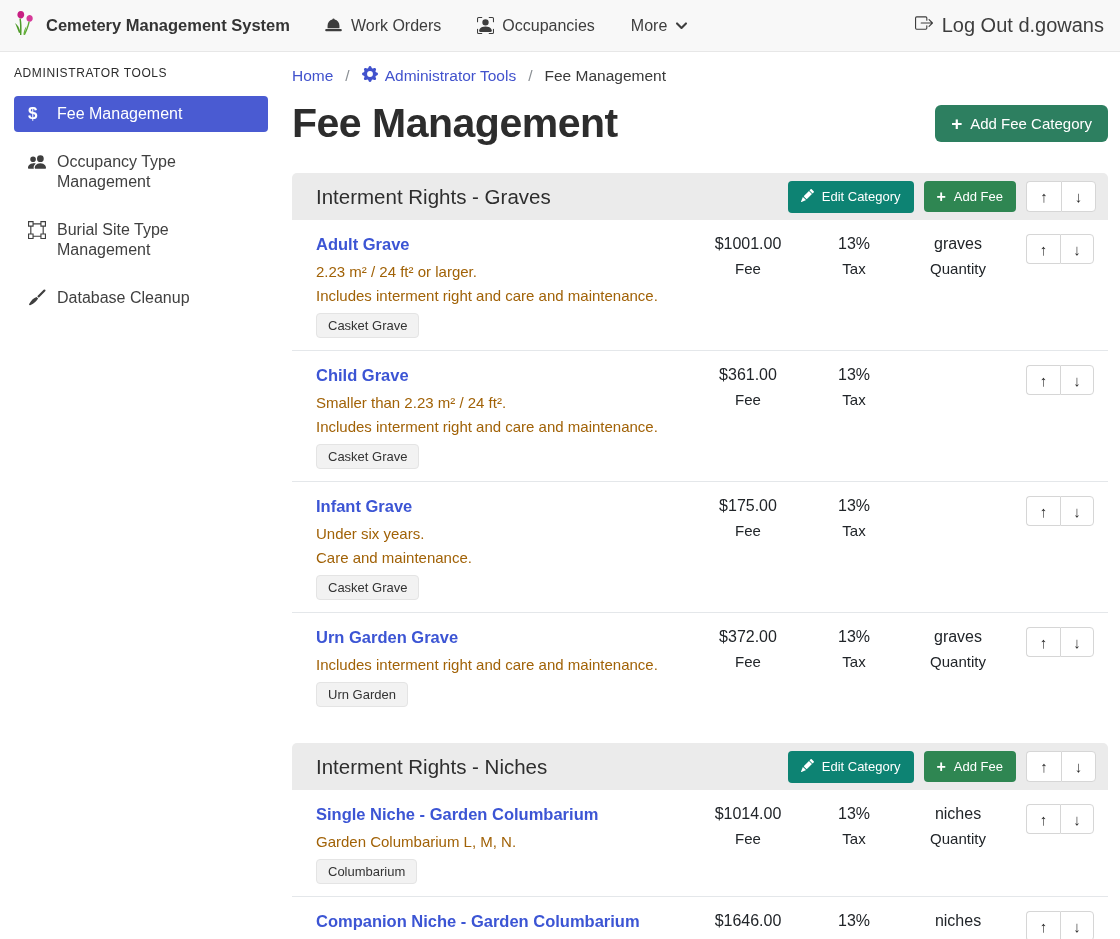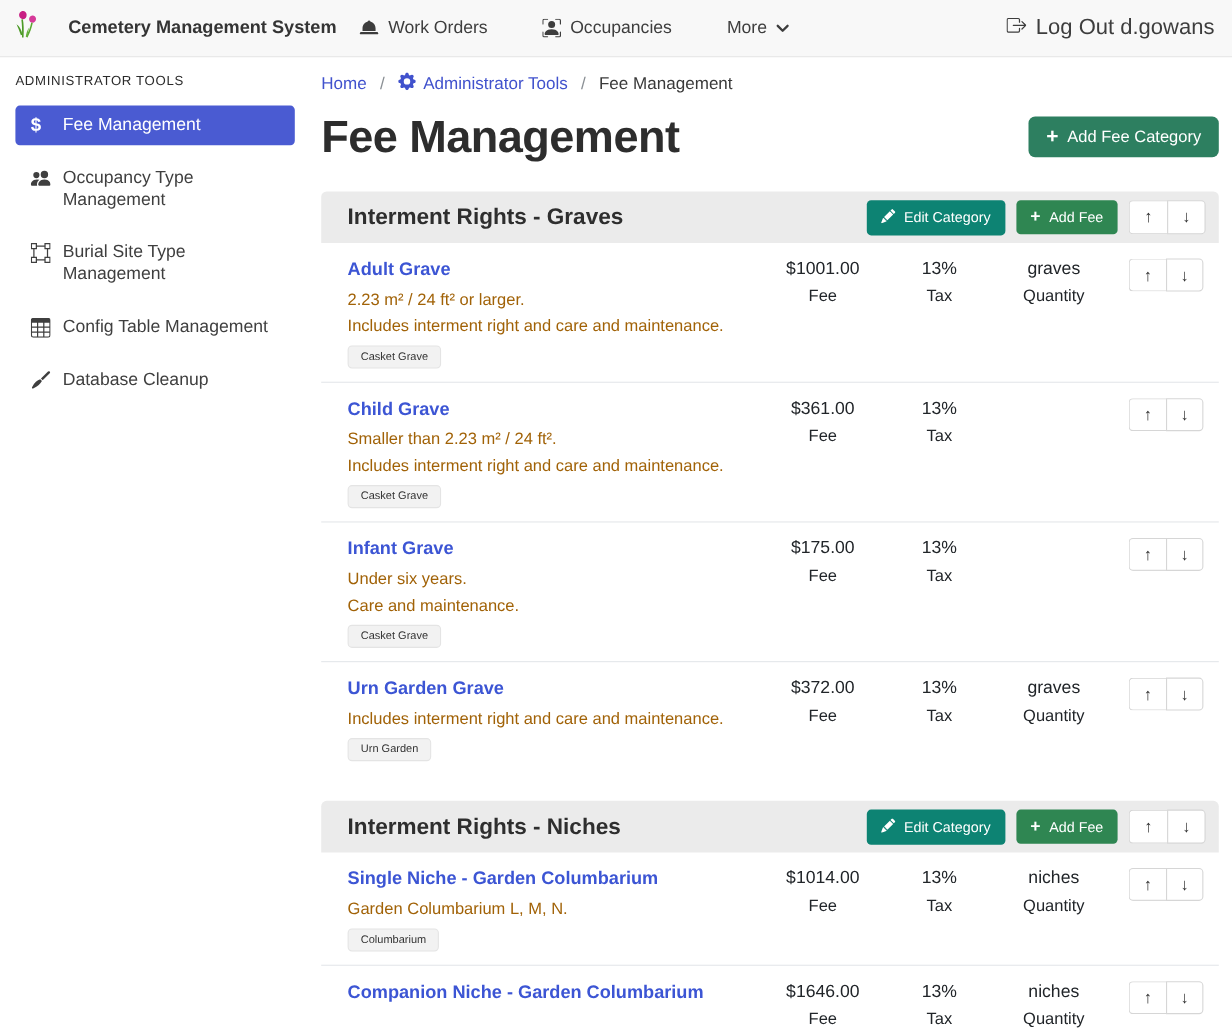--- a/index.html
+++ b/index.html
@@ -2,23 +2,23 @@
 <html><head>
 <meta charset="utf-8">
 <style>
   * { margin:0; padding:0; box-sizing:border-box; }
   html,body { width:1120px; height:939px; overflow:hidden; background:#fff;
     font-family:"Liberation Sans", sans-serif; color:#2f2f2f; }
 
   
   .navbar { height:52px; background:#f8f8f8; border-bottom:1px solid #e7e7e7;
     display:flex; align-items:center; padding:0 16px 0 12px; }
-  .brand { display:flex; align-items:center; gap:24px; margin-right:20px;text-align:center; }
+  .brand { display:flex; align-items:center; gap:8px; margin-right:34px;text-align:center; }
   .brand-title { font-size:16.5px; font-weight:700; color:#343434; }
-  .nav-links { display:flex; align-items:center; gap:50px; }
+  .nav-links { display:flex; align-items:center; gap:36px; }
   .nav-link { display:flex; align-items:center; gap:8px; font-size:16px; color:#3d3d3d; cursor:pointer; }
   .nav-link svg { display:block; }
   .nav-right { margin-left:auto; display:flex; align-items:center; gap:9px;
     font-size:20px; color:#3d3d3d; cursor:pointer; }
 
   
   .layout { display:flex; height:887px; }
   .sidebar { width:280px; flex:0 0 280px; padding:12px 12px 0 14px; }
   .side-heading { font-size:12px; letter-spacing:.6px; color:#2b2b2b; margin:2px 0 16px 0; }
   .side-item { display:flex; gap:11px; align-items:flex-start; padding:8px 10px 8px 14px;
@@ -40,39 +40,39 @@
   .title-row { display:flex; align-items:center; justify-content:space-between; margin:6px 0 26px 0; }
   .page-title { font-size:41px; font-weight:600; color:#2d2d2d; letter-spacing:-0.5px; }
   .btn { border:none; border-radius:4px; color:#fff; display:inline-flex; align-items:center;
     gap:8px; cursor:pointer; font-family:inherit; }
   .btn-add-category { background:#2d7f60; font-size:15px; padding:10px 16px; border-radius:6px; }
   .btn-add-category .plus { font-size:19px; font-weight:700; line-height:14px; }
 
   .category-card { border-radius:6px; margin-bottom:24px; box-shadow:0 0 0 0 transparent; }
   .cat-header { background:#ebebeb; border-radius:5px 5px 0 0; height:47px;
     display:flex; align-items:center; padding:0 12px 0 24px; }
-  .cat-title { font-size:20.5px; font-weight:700; color:#2e2e2e; flex:1; }
+  .cat-title { font-size:20.5px; font-weight:400; color:#2e2e2e; flex:1; }
   .cat-actions { display:flex; align-items:center; gap:10px; }
   .btn-edit { background:#0d8373; font-size:13px; padding:8px 13px;text-align:right; }
   .btn-addfee { background:#2f8652; font-size:13px; padding:8px 13px; }
   .btn-addfee .plus { font-size:16px; font-weight:700; line-height:10px; }
   .arrow-group { display:flex; }
   .arrow-btn { width:35px; height:31px; background:#fff; border:1px solid #d6d6d6;
     color:#2f2f2f; font-size:15px; cursor:pointer; font-family:inherit; }
   .arrow-btn.up { border-radius:4px 0 0 4px; border-right:none; }
   .arrow-btn.down { border-radius:0 4px 4px 0; }
 
   .fee-row { display:flex; padding:12px 14px 12px 24px; border-top:1px solid #e4e7ea; }
   .fee-row.first { border-top:none; }
   .fee-info { flex:1; min-width:0; padding-right:8px; }
   .fee-name { display:inline-block; color:#3c55d4; font-weight:700; font-size:16.5px;
     text-decoration:none; margin:3px 0 2px 0; cursor:pointer; }
   .fee-desc { font-size:15px; color:#a16207; margin-top:7px; }
   .fee-tag { display:inline-block; margin-top:9px; background:#f2f2f2; border:1px solid #e4e4e4;
-    border-radius:4px; font-size:10px; color:#333; padding:4px 11px; }
+    border-radius:4px; font-size:13px; color:#333; padding:4px 11px; }
   .cell { text-align:center; padding-top:3px; }
   .cell .val { font-size:16px; color:#212529; }
   .cell .lbl { font-size:15px; color:#212529; margin-top:7px; }
   .cell-fee { width:112px; }
   .cell-tax { width:100px; }
   .cell-qty { width:108px; }
   .row-arrows { width:82px; display:flex; justify-content:flex-end; align-items:flex-start; padding-top:2px; }
   .row-arrows .arrow-btn { width:34px; height:30px; }
 </style>
 </head>
@@ -152,28 +152,20 @@
 
     <div class="side-item">
       <span class="s-icon">
         <svg width="18" height="18" viewBox="0 0 16 16" fill="#3f3f3f">
           <path d="M5 2V0H0v5h2v6H0v5h5v-2h6v2h5v-5h-2V5h2V0h-5v2H5zm6 1v2h2v6h-2v2H5v-2H3V5h2V3h6zm1-2h3v3h-3V1zm3 11v3h-3v-3h3zM4 15H1v-3h3v3zM1 4V1h3v3H1z"></path>
         </svg>
       </span>
       <span class="side-label">Burial Site Type Management</span>
     </div>
 
-    <div class="side-item">
-      <span class="s-icon">
-        <svg width="18" height="18" viewBox="0 0 16 16" fill="#3f3f3f">
-          <path d="M0 2a2 2 0 0 1 2-2h12a2 2 0 0 1 2 2v12a2 2 0 0 1-2 2H2a2 2 0 0 1-2-2V2zm15 2h-4v3h4V4zm0 4h-4v3h4V8zm0 4h-4v3h3a1 1 0 0 0 1-1v-2zm-5 3v-3H6v3h4zm-5 0v-3H1v2a1 1 0 0 0 1 1h3zm-4-4h4V8H1v3zm0-4h4V4H1v3zm5-3v3h4V4H6zm4 4H6v3h4V8z"></path>
-        </svg>
-      </span>
-      <span class="side-label">Config Table Management</span>
-    </div>
 
     <div class="side-item">
       <span class="s-icon">
         <svg width="18" height="18" viewBox="0 0 16 16" fill="#3f3f3f">
           <path d="M15.3.7a1 1 0 0 0-1.4 0L8.2 6.4l1.4 1.4L15.3 2.1a1 1 0 0 0 0-1.4z"></path>
           <path d="M7.6 7 C5.2 7.8 3 9.6 1 13.4 c-.3.6.3 1.3.9 1 C5.8 12.6 7.7 10.6 9 8.4 L7.6 7z"></path>
         </svg>
       </span>
       <span class="side-label">Database Cleanup</span>
     </div>

